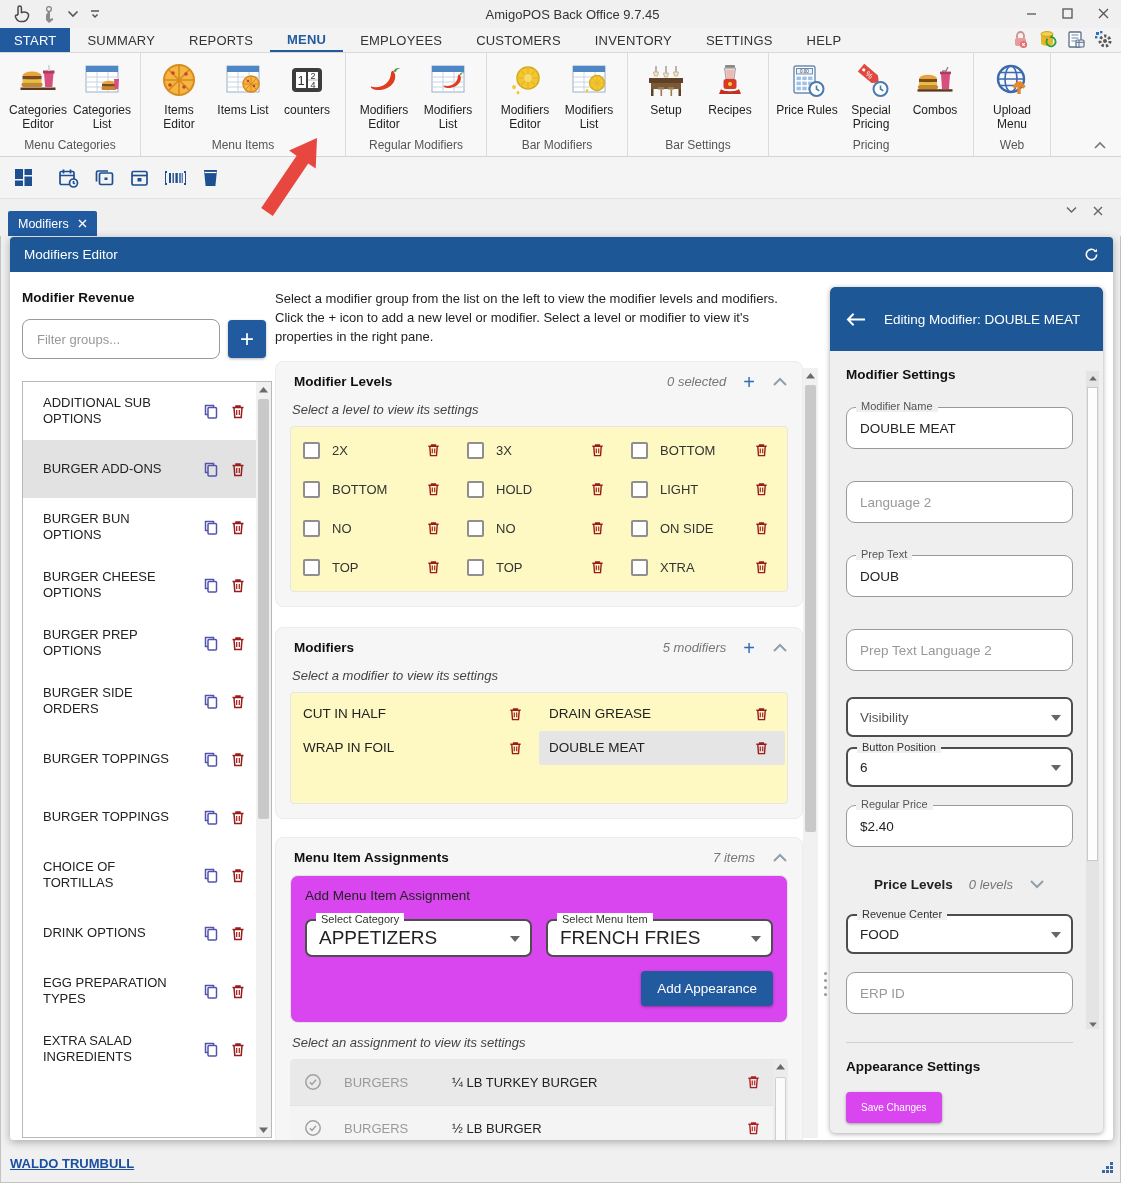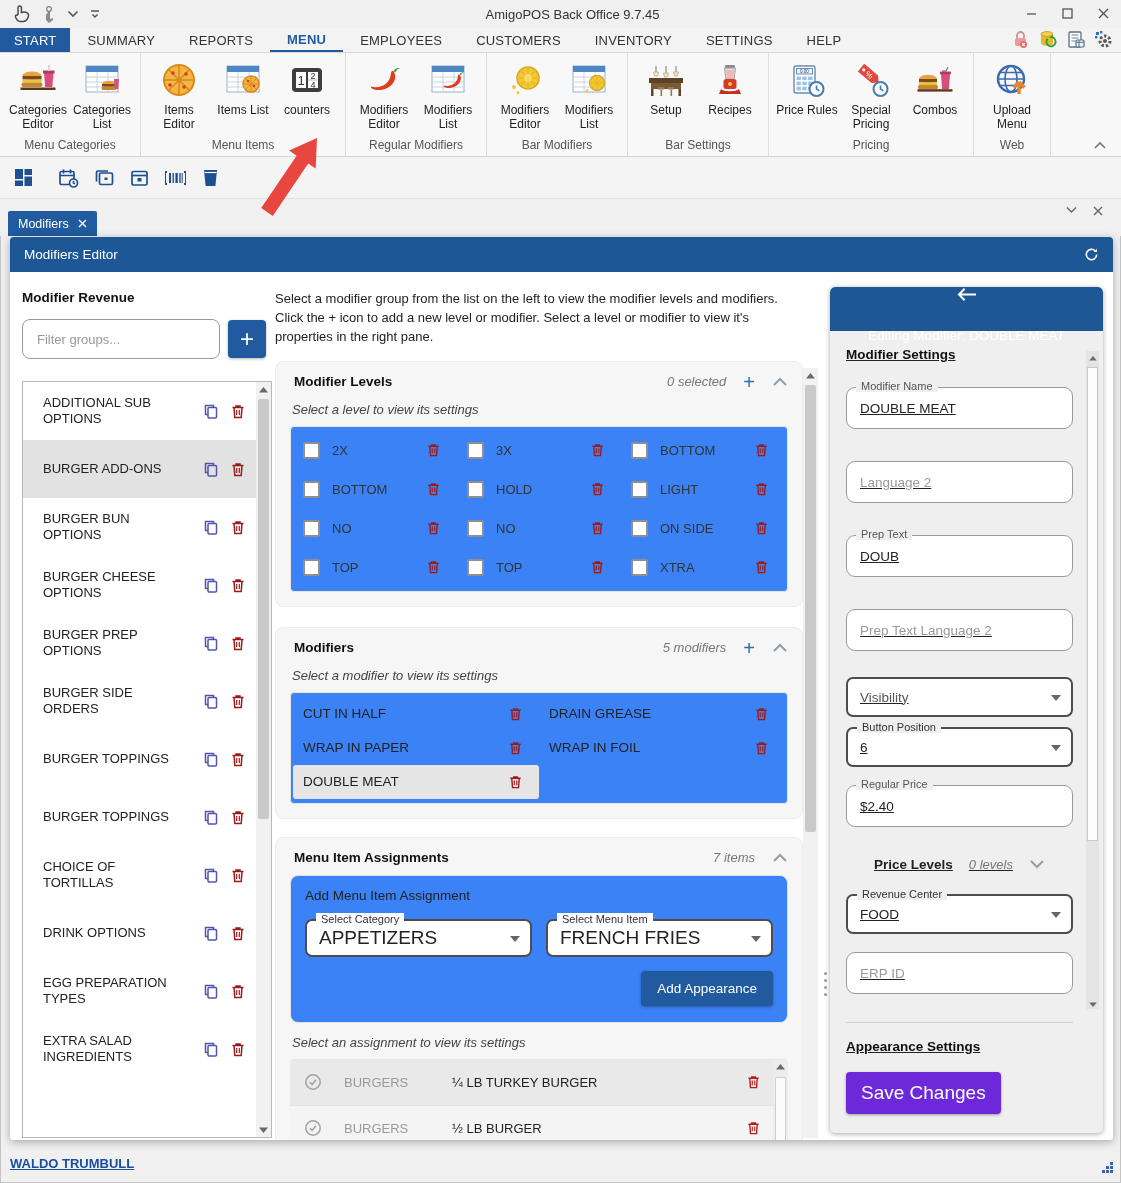--- a/index.html
+++ b/index.html
@@ -75,33 +75,33 @@
   
   .mid-col { position:absolute; left:265px; top:0; width:528px; height:100%; padding-top:18px; }
   .instructions { font-size:13px; line-height:1.45; color:#222; padding-right:14px; }
   .section-card { background:#f6f6f6; border:1px solid #ececec; border-radius:8px; margin-top:14px; padding:12px 14px 14px; }
   .sec-head { display:flex; align-items:center; }
   .sec-title { font-weight:bold; font-size:13.5px; color:#111; padding-left:4px; }
   .sec-right { margin-left:auto; display:flex; align-items:center; gap:17px; }
   .sec-count { font-style:italic; color:#777; font-size:13px; }
   .sec-plus { color:#2e6db4; font-size:20px; font-weight:500; line-height:16px; }
   .sec-hint { font-style:italic; font-size:13px; color:#444; margin:12px 0 9px 2px; }
-  .grid-box { background:#3b82f6; border:1px solid #e6e6e6; border-radius:4px; padding:4px 2px; }
+  .grid-box { background:#fef9c3; border:1px solid #e6e6e6; border-radius:4px; padding:4px 2px; }
 
   .levels-grid { display:grid; grid-template-columns:repeat(3,1fr); }
   .level-cell { height:39px; display:flex; align-items:center; padding:0 16px 0 10px; }
   .checkbox { width:17px; height:17px; border:2px solid #8f8f8f; border-radius:2px; background:#fff; flex:none; margin-right:12px; }
   .level-label { flex:1; font-size:13px; color:#333; }
 
   .mods-grid { display:grid; grid-template-columns:repeat(2,1fr); }
   .mod-cell { height:34px; display:flex; align-items:center; padding:0 16px 0 10px; border-radius:3px; }
   .mod-cell.selected { background:#e5e5e5; }
   .mod-label { flex:1; font-size:13.5px; color:#222; }
 
-  .add-box { background:#3b82f6; border:1px solid #e2e2e2; border-radius:8px; margin-top:10px; padding:12px 14px 14px; }
+  .add-box { background:#d946ef; border:1px solid #e2e2e2; border-radius:8px; margin-top:10px; padding:12px 14px 14px; }
   .add-title { font-size:13.5px; color:#222; }
   .dd-row { display:flex; gap:14px; margin-top:16px; }
   .fake-select { position:relative; height:38px; border:2px solid #4d4d4d; border-radius:7px; flex:1; display:flex; align-items:center; padding:0 28px 0 12px; background:#fff; }
   .fake-select .fval { font-size:19px; color:#222; }
   .fake-select .flabel { position:absolute; top:-8px; left:9px; font-size:11px; color:#333; background:#fff; padding:0 5px; }
   .caret { position:absolute; right:10px; top:50%; margin-top:-2px; width:0; height:0; border-left:5px solid transparent; border-right:5px solid transparent; border-top:6px solid #666; }
   .assign-btn { display:block; margin:14px 0 2px auto; background:#215a9e; color:#fff; border:none; border-radius:4px; font-size:13.5px; padding:10px 16px; box-shadow:0 1px 3px rgba(0,0,0,.35); font-family:inherit; }
   .assign-list { position:relative; background:#fff; border-radius:4px; overflow:hidden; border-top:1px solid #e6e6e6; }
   .assign-rows { margin-right:15px; }
   .assign-row { height:46px; display:flex; align-items:center; background:#f4f4f4; border-bottom:1px solid #e3e3e3; padding:0 12px 0 14px; }
@@ -112,40 +112,40 @@
   .assign-list .vscroll .thumb { background:#fbfbfb; border:1px solid #cfcfcf; }
 
   .mid-scroll { position:absolute; left:793px; top:96px; bottom:2px; width:15px; background:#f1f1f1; }
   .mid-scroll .thumb { position:absolute; left:2px; right:2px; top:17px; height:58%; background:#c9c9c9; border-radius:2px; }
 
   .splitter-dots { position:absolute; left:814px; top:700px; display:flex; flex-direction:column; gap:4px; }
   .splitter-dots i { width:3px; height:3px; background:#9a9a9a; border-radius:50%; }
 
   
   .edit-panel { position:absolute; left:820px; top:15px; width:273px; height:846px; background:#efefef; border-radius:5px; box-shadow:0 1px 5px rgba(0,0,0,.35); overflow:hidden; }
-  .edit-header { height:44px; background:#1d5795; color:#fff; display:flex; align-items:center; padding:0 16px; gap:26px; border-radius:5px 5px 0 0;flex-direction:column; }
+  .edit-header { height:64px; background:#1d5795; color:#fff; display:flex; align-items:center; padding:0 16px; gap:18px; border-radius:5px 5px 0 0; }
   .edit-header .etitle { font-size:13.5px; }
-  .edit-body { position:relative; padding:16px 30px 0 16px; height:798px;text-decoration:underline; }
+  .edit-body { position:relative; padding:16px 30px 0 16px; height:798px; }
   .edit-section-title { font-weight:bold; font-size:13.5px; color:#111; }
 
   .field { position:relative; border:1px solid #999; border-radius:9px; height:42px; background:#fff; display:flex; align-items:center; }
   .field input { border:none; outline:none; background:transparent; width:100%; padding:0 13px; font-size:13.5px; color:#222; font-family:inherit; }
   .field input::placeholder { color:#999; }
   .field .flabel { position:absolute; top:-8px; left:9px; font-size:11px; color:#555; background:#efefef; padding:0 5px; white-space:nowrap; }
   .fselect { position:relative; border:2px solid #4d4d4d; border-radius:7px; height:40px; background:#fff; display:flex; align-items:center; padding:0 28px 0 12px; }
   .fselect .fval { font-size:13.5px; color:#222; }
   .fselect .fval.ph { color:#555; }
   .fselect .flabel { position:absolute; top:-8px; left:9px; font-size:11px; color:#333; background:#efefef; padding:0 5px; }
 
   .pl-row { display:flex; align-items:center; gap:16px; margin:30px 0 0 28px; }
   .pl-title { font-weight:bold; font-size:13.5px; }
   .pl-count { font-style:italic; color:#777; font-size:13px; }
   .edit-divider { border:none; border-top:1px solid #cfcfcf; margin:28px 0 16px; }
   .appearance-title { font-weight:bold; font-size:13.5px; color:#111; }
-  .save-btn { margin-top:18px; background:#6d28d9; color:#fff; border:none; border-radius:4px; font-size:19px; padding:10px 15px; box-shadow:0 1px 3px rgba(0,0,0,.35); font-family:inherit; }
+  .save-btn { margin-top:18px; background:#d946ef; color:#fff; border:none; border-radius:4px; font-size:10px; padding:10px 15px; box-shadow:0 1px 3px rgba(0,0,0,.35); font-family:inherit; }
   .edit-scroll { position:absolute; right:4px; top:20px; bottom:120px; width:13px; background:#e4e4e4; }
   .edit-scroll .thumb { position:absolute; left:1px; right:1px; top:16px; height:72%; background:#fdfdfd; border:1px solid #c9c9c9; }
 
   
   .statusbar { position:absolute; left:0; right:0; bottom:0; height:42px; }
   .status-user { position:absolute; left:10px; bottom:12px; color:#1a4fa0; text-decoration:underline; font-size:13px; font-weight:bold; }
   .grip { position:absolute; right:6px; bottom:8px; }
 
   
   .red-arrow { position:absolute; left:255px; top:130px; z-index:50; pointer-events:none; }
@@ -988,29 +988,20 @@
           <div class="mod-cell">
               <span class="mod-label">DRAIN GREASE</span>
               <span>
                 <svg width="15" height="16" viewBox="0 0 16 17" fill="none" stroke="#9b1b1b" stroke-width="1.5">
                   <path d="M2.5 4.5h11M6 4.5V3h4v1.5M4 4.5l.8 10h6.4l.8-10"></path>
                   <path d="M6.7 7v5M9.3 7v5" stroke-width="1.2"></path>
                 </svg>
               </span>
             </div>
           <div class="mod-cell">
-              <span class="mod-label">WRAP IN PAPER</span>
-              <span>
-                <svg width="15" height="16" viewBox="0 0 16 17" fill="none" stroke="#9b1b1b" stroke-width="1.5">
-                  <path d="M2.5 4.5h11M6 4.5V3h4v1.5M4 4.5l.8 10h6.4l.8-10"></path>
-                  <path d="M6.7 7v5M9.3 7v5" stroke-width="1.2"></path>
-                </svg>
-              </span>
-            </div>
-          <div class="mod-cell">
               <span class="mod-label">WRAP IN FOIL</span>
               <span>
                 <svg width="15" height="16" viewBox="0 0 16 17" fill="none" stroke="#9b1b1b" stroke-width="1.5">
                   <path d="M2.5 4.5h11M6 4.5V3h4v1.5M4 4.5l.8 10h6.4l.8-10"></path>
                   <path d="M6.7 7v5M9.3 7v5" stroke-width="1.2"></path>
                 </svg>
               </span>
             </div>
           <div class="mod-cell selected">
               <span class="mod-label">DOUBLE MEAT</span>

